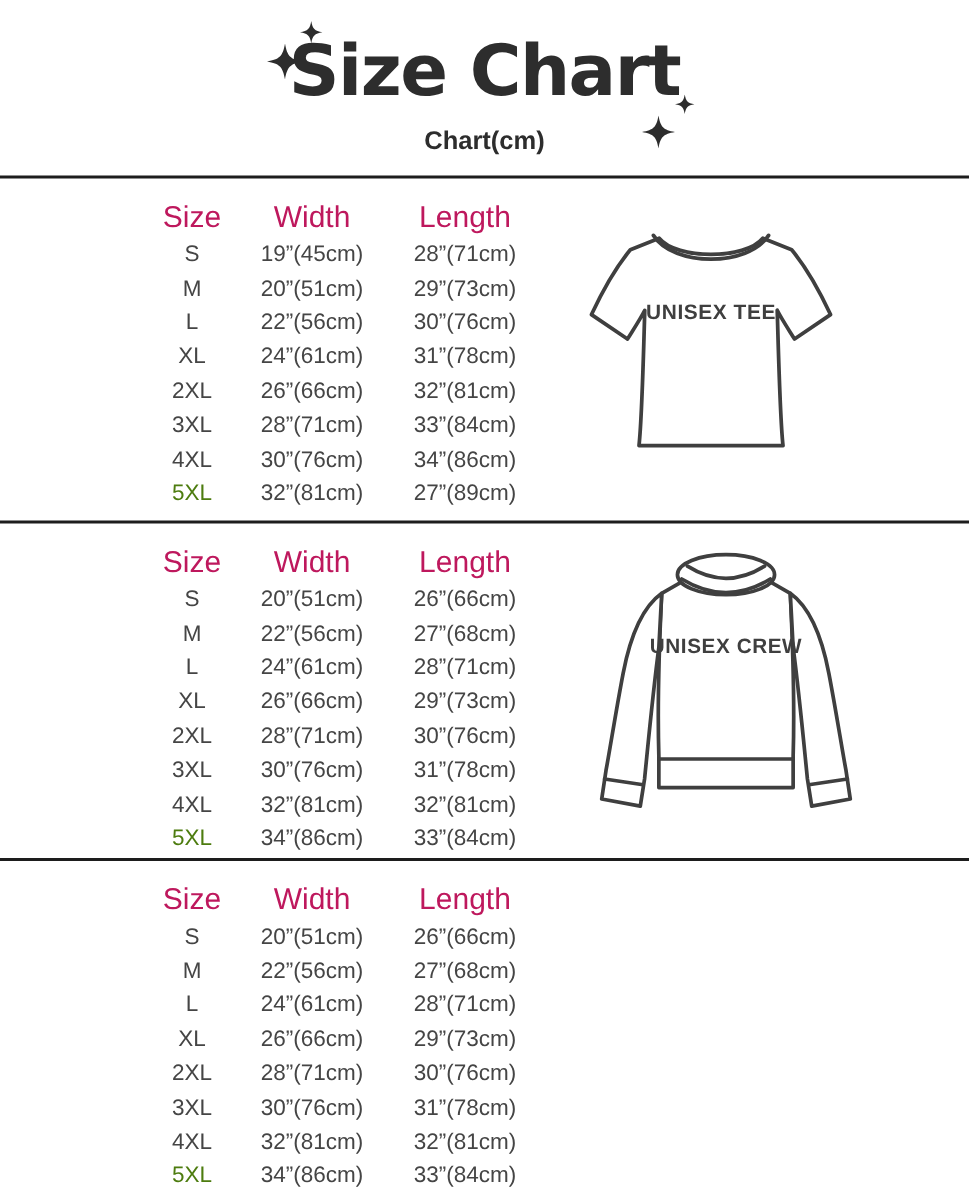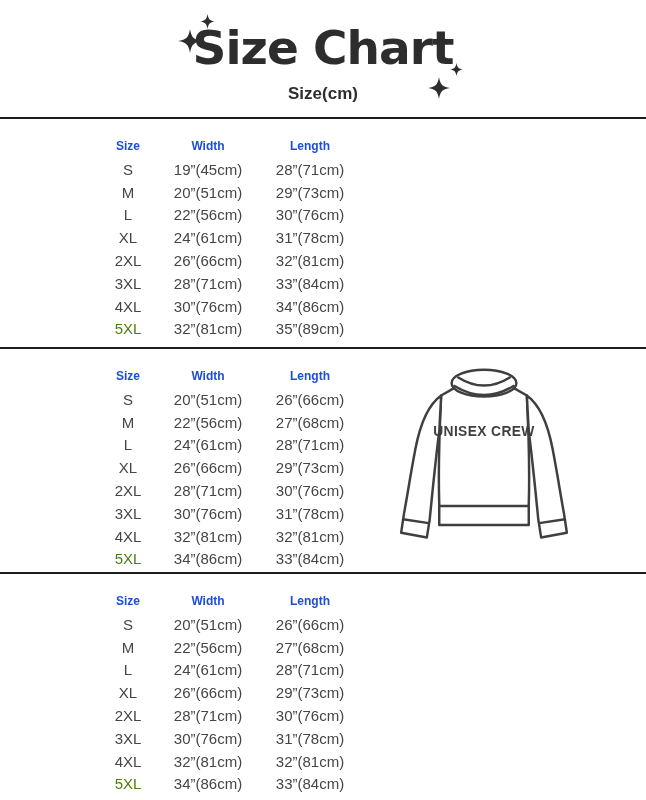--- a/index.html
+++ b/index.html
@@ -21,21 +21,21 @@
   .sparkle{position:absolute;}
   .sparkle svg{display:block;}
   
   .divider{position:absolute;left:0;width:646px;height:2px;background:#1d1d1d;}
   
   .section{position:absolute;left:0;width:646px;}
   table.size-table{
     position:absolute;left:98px;top:14px;border-collapse:collapse;
   }
   table.size-table th{
-    font-size:12px;font-weight:bold;color:#1d4ed8;height:25px;
+    font-size:20px;font-weight:normal;color:#be185d;height:25px;
     text-align:center;padding:0 2px;
   }
   table.size-table td{
     font-size:15px;color:#454545;height:22.8px;text-align:center;
     padding:0 2px;white-space:nowrap;
   }
   table.size-table .col-size{width:56px;}
   table.size-table .col-width{width:96px;}
   table.size-table .col-length{width:100px;}
   table.size-table td.muted{color:#4d7c0f;}
@@ -69,21 +69,21 @@
       <svg width="13" height="13" viewBox="0 0 24 24">
           <path fill="#2d2d2d" d="M12,0 C13.5,8.5 15.5,10.5 24,12 C15.5,13.5 13.5,15.5 12,24 C10.5,15.5 8.5,13.5 0,12 C8.5,10.5 10.5,8.5 12,0 Z"></path>
         </svg>
     </div>
     <div class="sparkle" style="top:77px;left:428px;">
       <svg width="22" height="22" viewBox="0 0 24 24">
           <path fill="#2d2d2d" d="M12,0 C13.5,8.5 15.5,10.5 24,12 C15.5,13.5 13.5,15.5 12,24 C10.5,15.5 8.5,13.5 0,12 C8.5,10.5 10.5,8.5 12,0 Z"></path>
         </svg>
     </div>
     <div class="title">Size Chart</div>
-    <div class="subtitle">Size(cm)</div>
+    <div class="subtitle">Chart(cm)</div>
   </div>
 
   <div class="divider" style="top:117px;"></div>
   <div class="divider" style="top:347px;"></div>
   <div class="divider" style="top:572px;"></div>
 
   <div class="section" style="top:119px;height:228px;">
     <table class="size-table">
       <thead>
         <tr>
@@ -124,24 +124,31 @@
             <td>33”(84cm)</td>
           </tr>
           <tr>
             <td>4XL</td>
             <td>30”(76cm)</td>
             <td>34”(86cm)</td>
           </tr>
           <tr>
             <td class="muted">5XL</td>
             <td>32”(81cm)</td>
-            <td>35”(89cm)</td>
+            <td>27”(89cm)</td>
           </tr>
         </tbody>
     </table>
+    <div class="garment" style="left:378px;top:22px;">
+      <svg width="192" height="172" viewBox="0 0 200 170">
+        <path d="M64,14 C76,29 124,29 136,14 L156,22 C166,34 176,52 183,67 L158,84 C153,76 149,70 146,64 C147,100 148,140 150,158 L50,158 C52,140 53,100 54,64 C51,70 47,76 42,84 L17,67 C24,52 34,34 44,22 Z"></path>
+        <path class="line" d="M60,12 C74,34 126,34 140,12"></path>
+        <text x="100" y="70" font-size="14.5" text-anchor="middle">UNISEX TEE</text>
+      </svg>
+    </div>
   </div>
 
   <div class="section" style="top:349px;height:223px;">
     <table class="size-table">
       <thead>
         <tr>
           <th class="col-size">Size</th>
           <th class="col-width">Width</th>
           <th class="col-length">Length</th>
         </tr>

